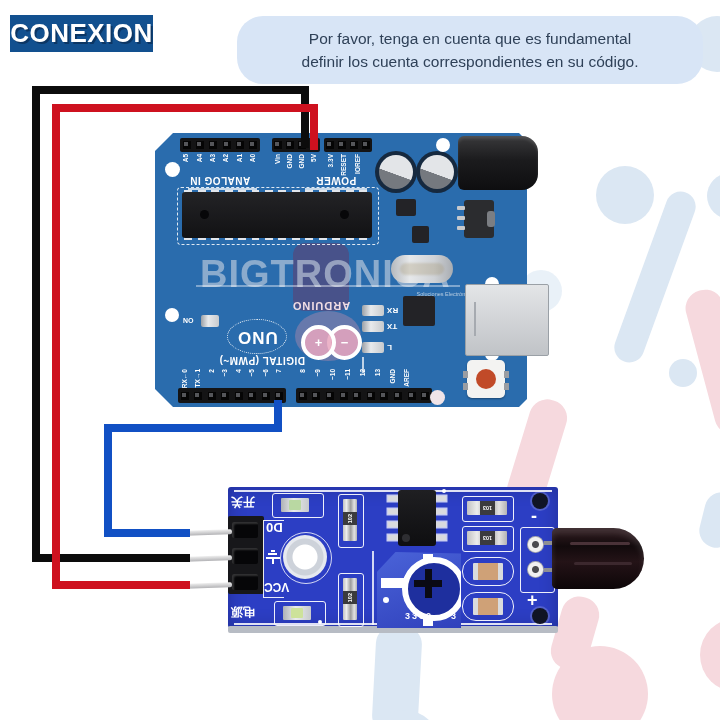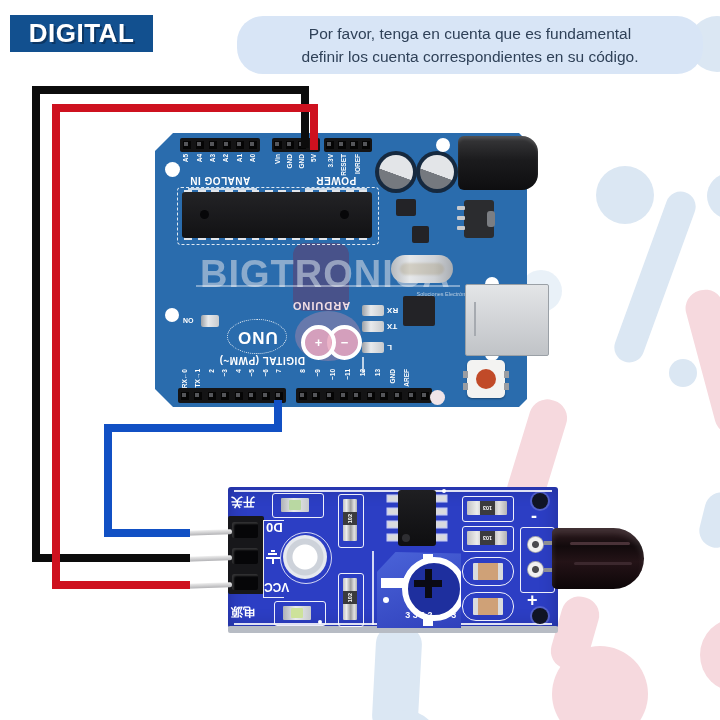--- a/index.html
+++ b/index.html
@@ -10,21 +10,21 @@
   .decor{position:absolute;z-index:0;}
   .d-blue{background:#dbe7f3;}
   .d-pink{background:#f6d9de;}
   .round{border-radius:50%;}
   .band{border-radius:18px;}
   
   .title-box{position:absolute;left:10px;top:15px;width:143px;height:37px;background:#12508f;
              display:flex;align-items:center;justify-content:center;z-index:6;}
   .title-box span{color:#fff;font-weight:bold;font-size:26px;letter-spacing:.5px;
                   text-shadow:2px 2px 0 rgba(9,40,77,.65);}
-  .note{position:absolute;left:237px;top:16px;width:466px;height:58px;background:#d8e5f6;
+  .note{position:absolute;left:237px;top:16px;width:466px;height:68px;background:#d8e5f6;
         border-radius:26px;display:flex;flex-direction:column;align-items:center;justify-content:center;
         z-index:6;}
   .note div{color:#2f4158;font-size:15.5px;line-height:23px;font-weight:500;}
   
   .wire{position:absolute;z-index:5;}
   .w-black{background:#0c0c0c;}
   .w-red{background:#ce111f;}
   .w-blue{background:#1150c4;}
   
   .arduino{position:absolute;left:155px;top:133px;width:372px;height:274px;z-index:2;}
@@ -84,21 +84,21 @@
   .s-border{position:absolute;background:rgba(255,255,255,.85);}
   .whitebox{position:absolute;border:1.5px solid rgba(255,255,255,.92);border-radius:3px;}
   .stadium{border-radius:14px !important;}
   .res-body{position:absolute;background:linear-gradient(90deg,#c2c2c2,#ececec 25%,#9c9c9c 55%,#e2e2e2 80%,#b4b4b4);
             border-radius:1px;}
   .res-band{position:absolute;background:#3b3b3d;color:#fff;font-size:5.5px;font-weight:bold;
             display:flex;align-items:center;justify-content:center;}
   .smdled{position:absolute;background:linear-gradient(90deg,#aeb2b6,#e9ebec 45%,#c6c9cc);border-radius:1px;}
   .smdled i{position:absolute;left:30%;top:15%;width:40%;height:70%;background:#b9d8a2;border-radius:1px;}
   .pot{position:absolute;background:linear-gradient(160deg,#4a63d8,#3041bc);
-       clip-path:polygon(22% 0,100% 2%,100% 100%,0 100%,0 26%);font-family:Liberation Mono, monospace;}
+       clip-path:polygon(22% 0,100% 2%,100% 100%,0 100%,0 26%);}
   .cn{color:#fff;font-weight:bold;font-size:12px;transform:rotate(180deg);position:absolute;line-height:1;}
   .padhole{position:absolute;width:17px;height:17px;border-radius:50%;
     background:radial-gradient(circle,#4a4a4e 0 3px,#f0f0f0 4px 7px,#a9aaae 8px);}
   .darkhole{position:absolute;width:16px;height:16px;border-radius:50%;background:#101425;
     box-shadow:0 0 0 2px rgba(255,255,255,.18);}
   .flame{position:absolute;background:linear-gradient(180deg,#2a181c 8%,#120a0c 30%,#241317 55%,#0d0608);
     border-radius:5px 32px 32px 5px;box-shadow:inset 0 5px 6px rgba(255,255,255,.12);}
   .flame i{position:absolute;top:14px;left:18px;right:14px;height:3px;background:#4a3238;border-radius:2px;}
   .flame b{position:absolute;top:34px;left:22px;right:12px;height:3px;background:#3c282e;border-radius:2px;}
   .lead{position:absolute;height:5px;background:linear-gradient(180deg,#efefef,#b3b3b6);border-radius:2px;z-index:4;}
@@ -120,21 +120,21 @@
   <div class="decor d-blue band" style="left:702px;top:492px;width:34px;height:56px;transform:rotate(14deg);"></div>
   <div class="decor d-blue band" style="left:374px;top:626px;width:46px;height:108px;transform:rotate(3deg);"></div>
   <div class="decor d-blue round" style="left:368px;top:710px;width:72px;height:72px;"></div>
   <div class="decor d-pink band" style="left:518px;top:398px;width:38px;height:112px;transform:rotate(17deg);"></div>
   <div class="decor d-pink band" style="left:556px;top:596px;width:38px;height:74px;transform:rotate(16deg);"></div>
   <div class="decor d-pink round" style="left:552px;top:646px;width:96px;height:96px;"></div>
   <div class="decor d-pink band" style="left:700px;top:288px;width:38px;height:148px;transform:rotate(-15deg);"></div>
   <div class="decor d-pink round" style="left:700px;top:618px;width:74px;height:74px;"></div>
 
   <div class="title-box">
-    <span>DIGITAL</span>
+    <span>CONEXION</span>
   </div>
   <div class="note">
     <div>Por favor, tenga en cuenta que es fundamental</div>
     <div>definir los cuenta correspondientes en su código.</div>
   </div>
 
   <div class="wire w-black" style="left:32px;top:86px;width:277px;height:8px;"></div>
   <div class="wire w-black" style="left:301px;top:86px;width:8px;height:62px;"></div>
   <div class="wire w-black" style="left:32px;top:86px;width:8px;height:476px;"></div>
   <div class="wire w-black" style="left:32px;top:554px;width:158px;height:8px;"></div>

